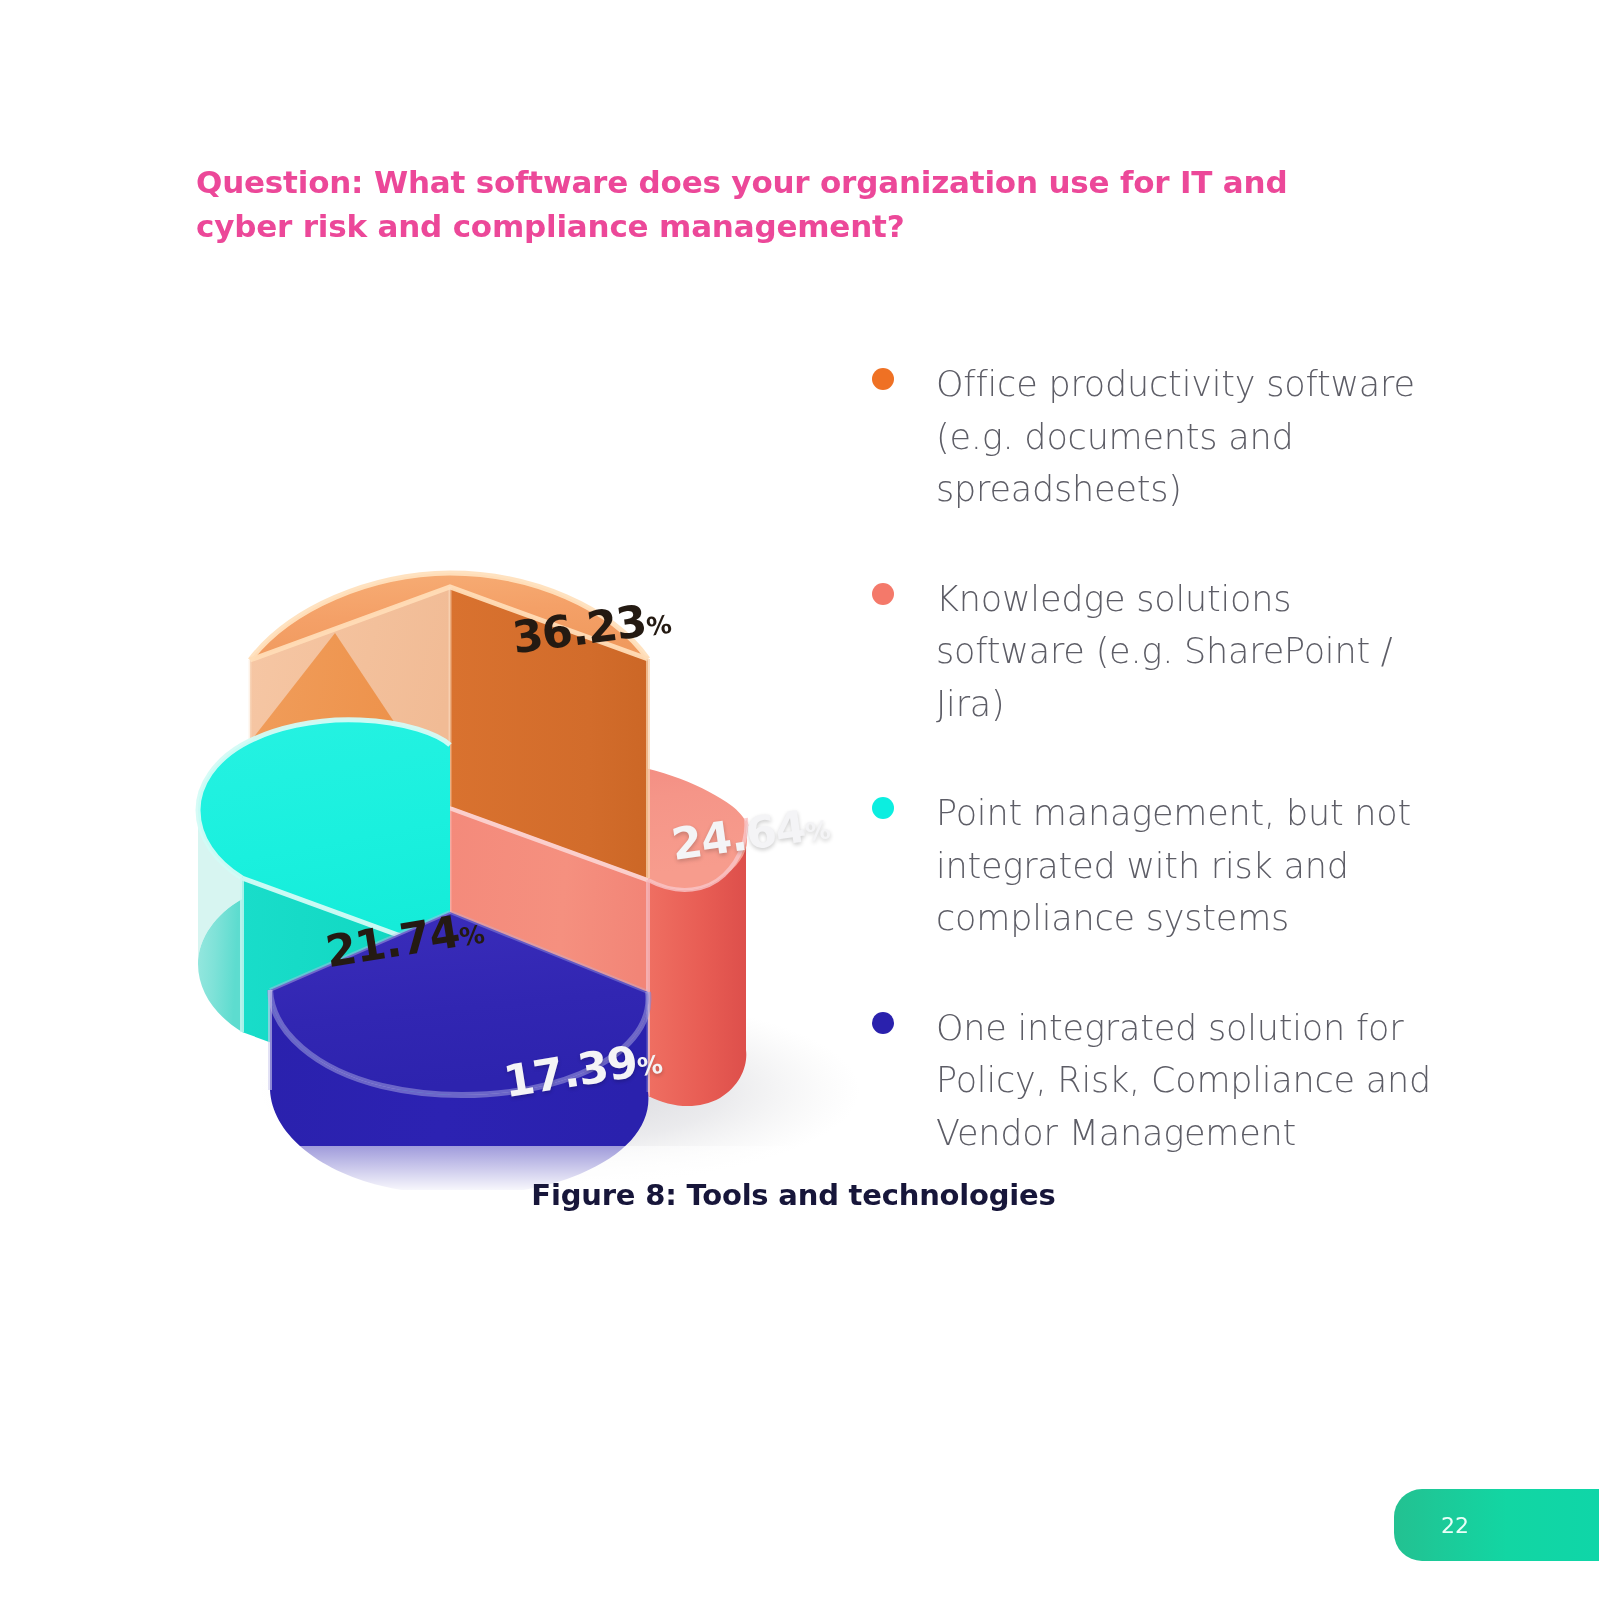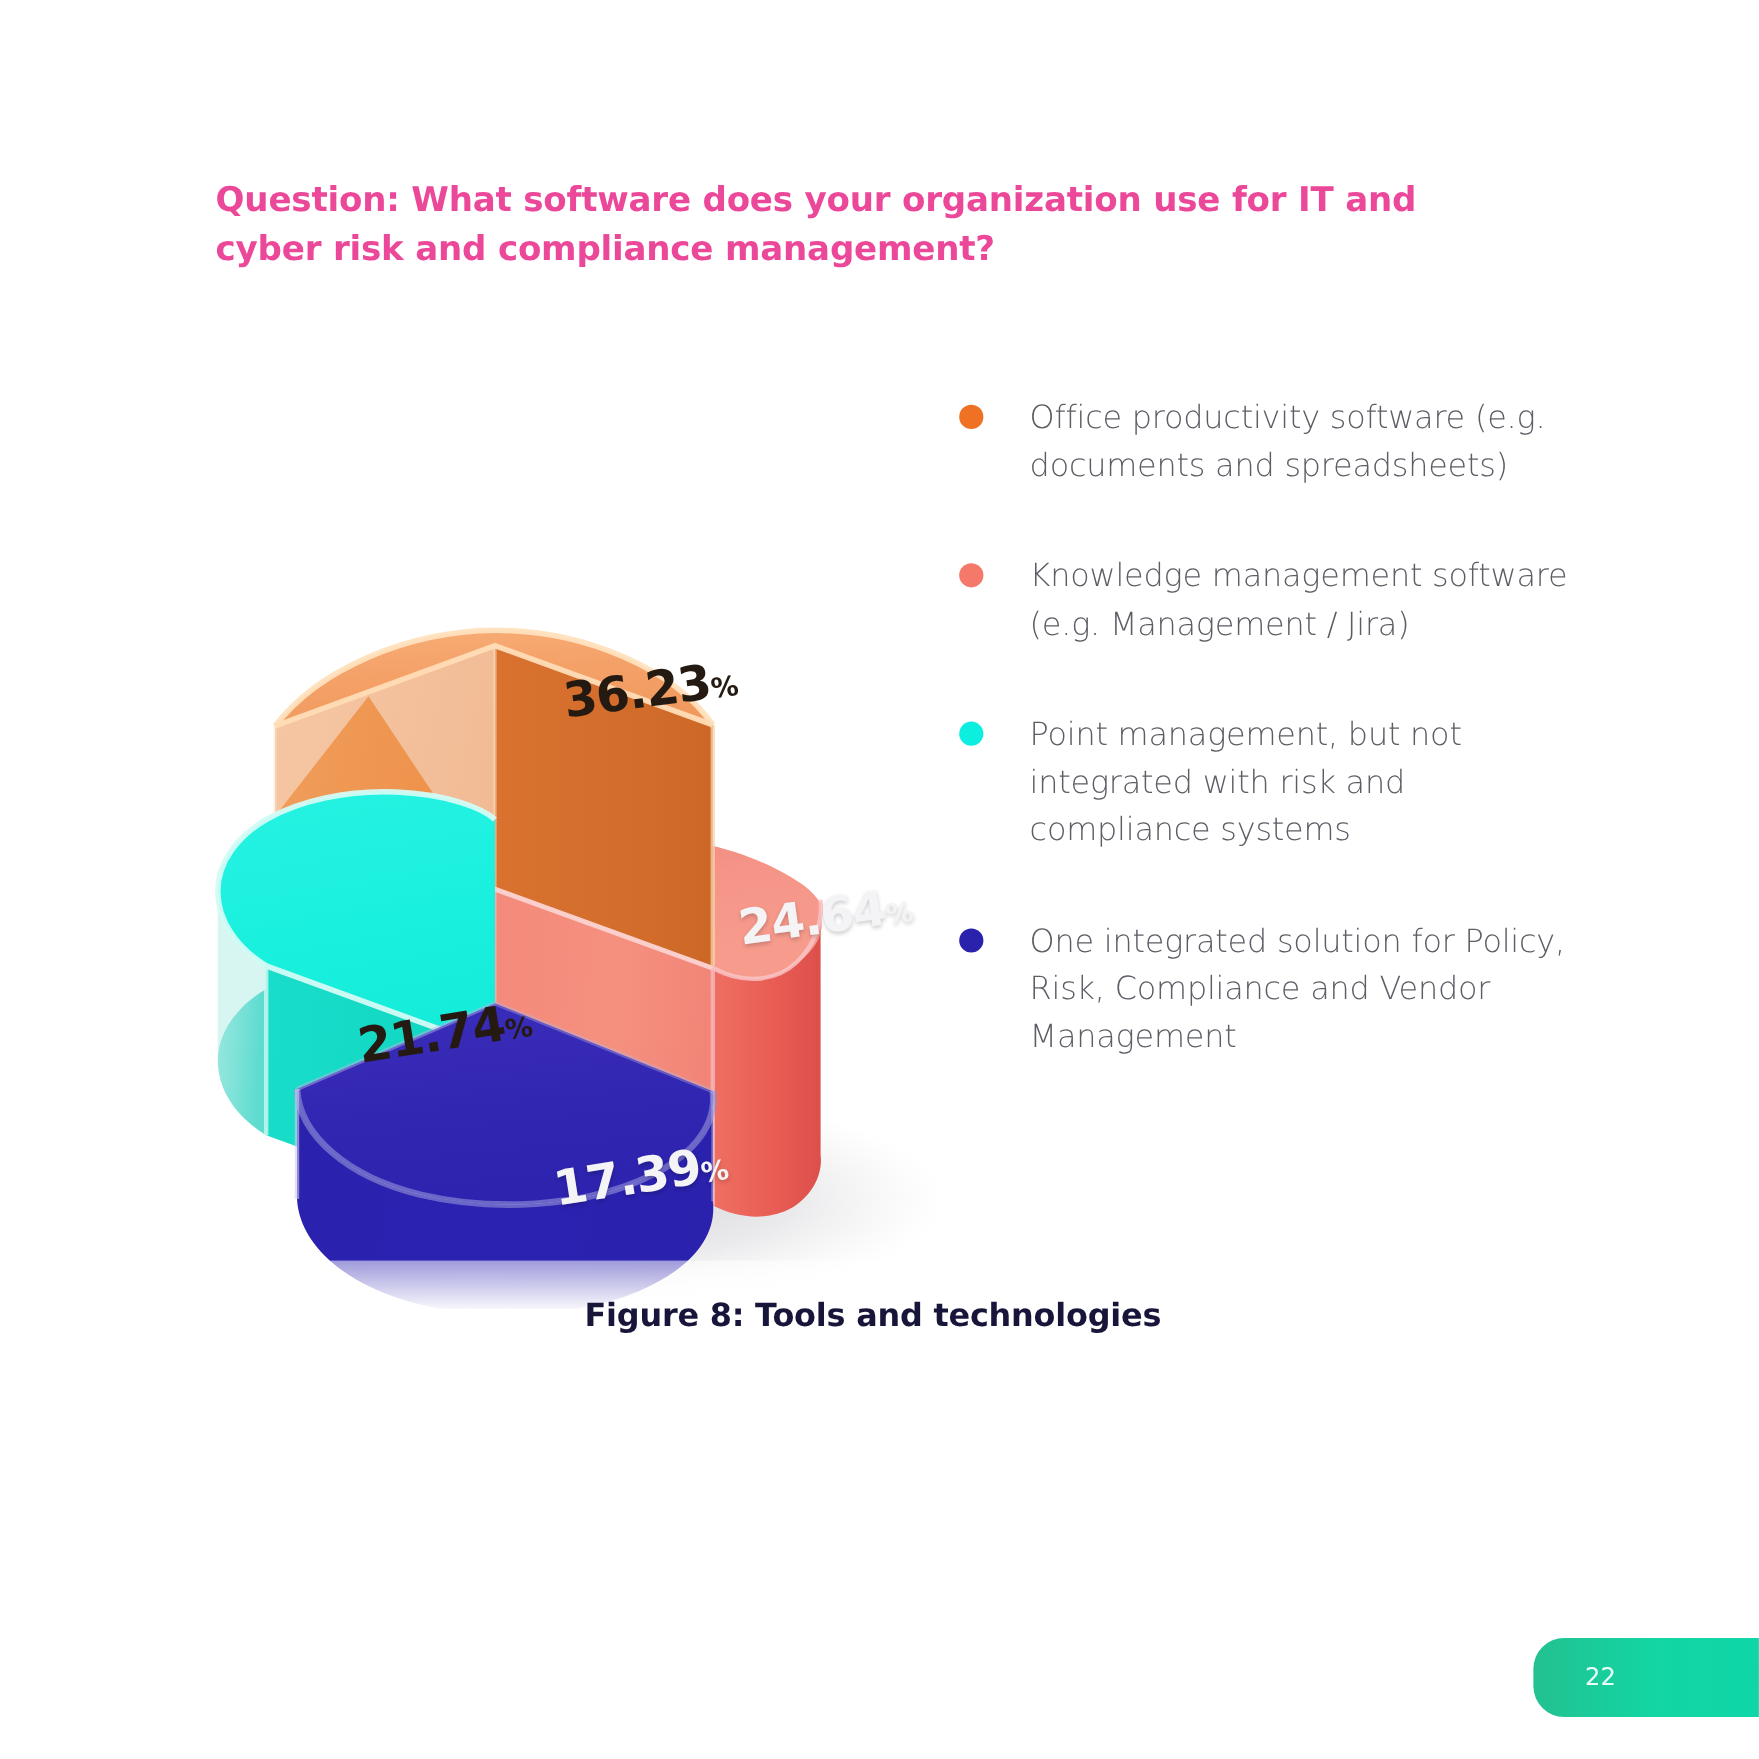--- a/index.html
+++ b/index.html
@@ -63,21 +63,21 @@
     margin-bottom:57px;
   }
   .legend-bullet{
     width:22px;height:22px;border-radius:50%;
     flex:0 0 22px;
     margin-top:10px;
     margin-right:42px;
   }
   .legend-label{
     font-family:"DejaVu Sans", sans-serif;
-    font-size:29px;
+    font-size:35px;
     font-weight:300;
     line-height:1.5;
     color:#5d5d66;
     letter-spacing:-0.2px;
   }
 
   
   #figure-caption{
     position:absolute;
     left:11px; top:1178px;
@@ -327,21 +327,21 @@
     </div>
   </div>
 
   <div id="legend">
     <div class="legend-item">
       <span class="legend-bullet" style="background:#ef7124"></span>
       <span class="legend-label">Office productivity software (e.g. documents and spreadsheets)</span>
     </div>
     <div class="legend-item">
       <span class="legend-bullet" style="background:#f4796a"></span>
-      <span class="legend-label">Knowledge management software (e.g. Management / Jira)</span>
+      <span class="legend-label">Knowledge solutions software (e.g. SharePoint / Jira)</span>
     </div>
     <div class="legend-item">
       <span class="legend-bullet" style="background:#0ceee0"></span>
       <span class="legend-label">Point management, but not integrated with risk and compliance systems</span>
     </div>
     <div class="legend-item">
       <span class="legend-bullet" style="background:#2a21ad"></span>
       <span class="legend-label">One integrated solution for Policy, Risk, Compliance and Vendor Management</span>
     </div>
   </div>

